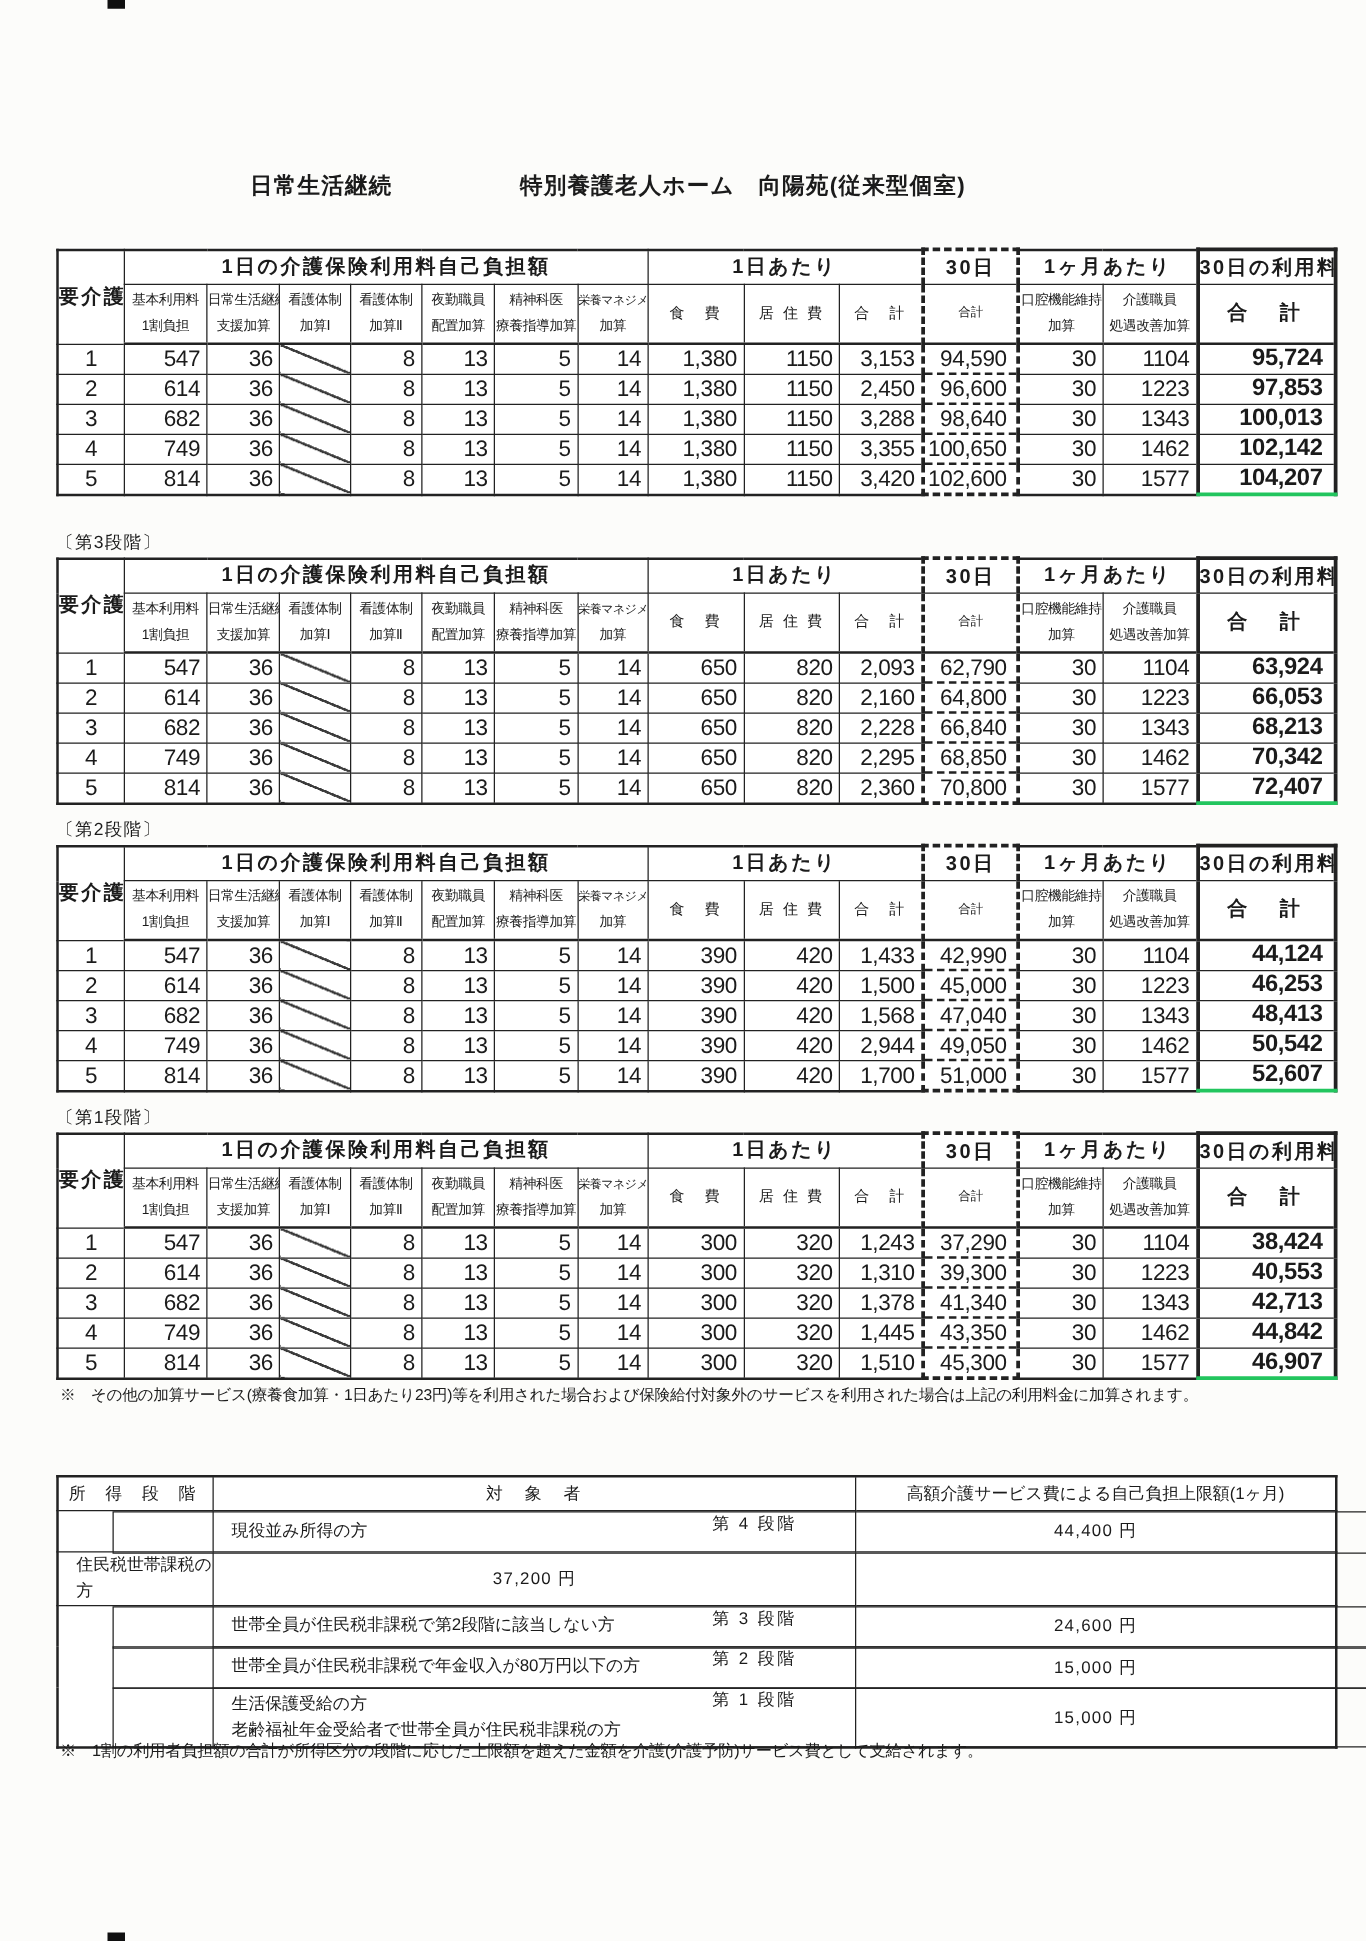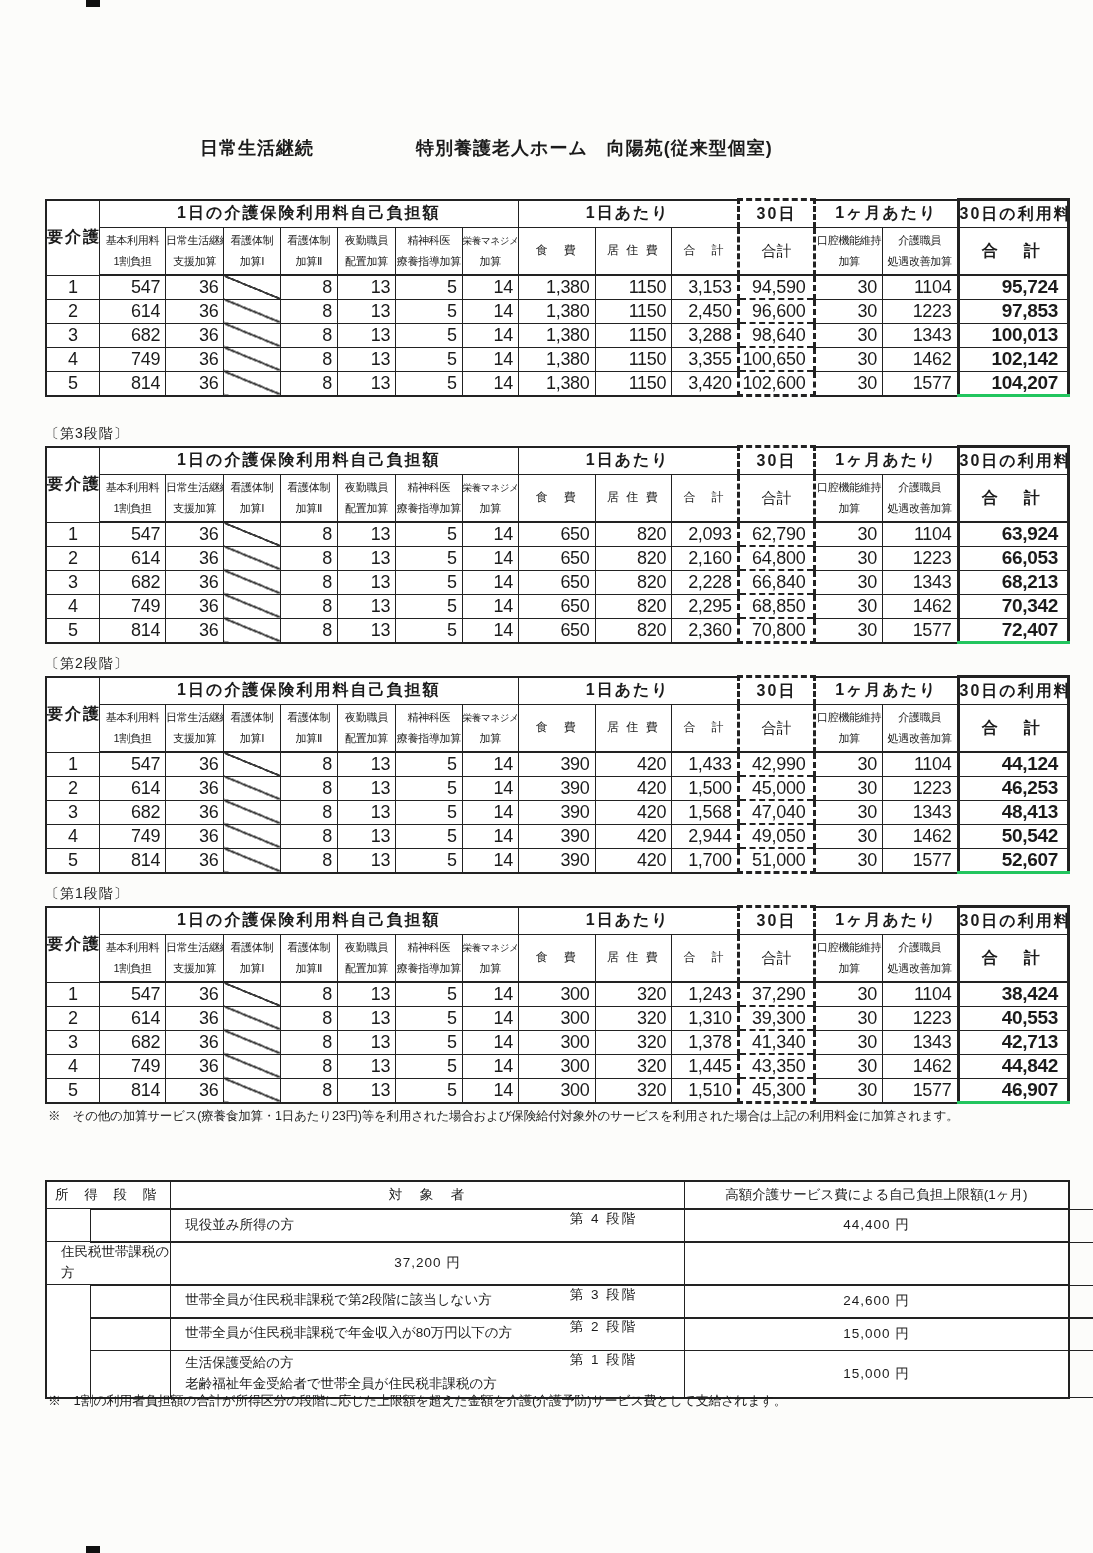--- a/index.html
+++ b/index.html
@@ -18,21 +18,21 @@
   table{border-collapse:collapse;table-layout:fixed;background:#ffffff;}
   .fee{width:1025px;border:2px solid #222;margin-top:2px;}
   .fee th,.fee td{border:1px solid #222;padding:0;overflow:hidden;white-space:nowrap;}
   .fee tr.h1 th{height:26px;font-size:16px;font-weight:bold;letter-spacing:2px;}
   .fee th.carelv{font-size:12px;font-weight:normal;letter-spacing:0;}
   .fee th.g-selfpay{font-size:17px;letter-spacing:3px;}
   .fee th.g-total{font-size:12.5px;letter-spacing:0;}
   .fee tr.h2 th{height:46px;font-size:11px;font-weight:normal;line-height:1.95;letter-spacing:-0.3px;}
   .fee tr.h2 th.small span:first-child{font-size:9.5px;}
   .fee tr.h2 th.money{font-size:12px;letter-spacing:2px;}
-  .fee tr.h2 th.money30{font-size:15px;letter-spacing:0;}
+  .fee tr.h2 th.money30{font-size:10px;letter-spacing:0;}
   .fee tr.h2 th.gtotal{font-size:16px;letter-spacing:5px;font-weight:bold;}
   .fee tr.h2 th{border-bottom:2px solid #222;}
   .fee td{height:22px;font-size:18px;text-align:right;padding-right:5px;letter-spacing:-0.3px;}
   .fee td.lv{text-align:center;padding-right:0;}
   .fee td.gval{font-weight:bold;font-size:19px;padding-right:9px;}
   .fee td.slash{background:linear-gradient(to right top,transparent calc(50% - 1px),#3a3a3a calc(50% - 1px),#3a3a3a calc(50% + 1px),transparent calc(50% + 1px));}
   .fee .d30{border-left:3px dashed #222;border-right:3px dashed #222;}
   .fee tr.h1 th.d30{border-top:3px dashed #222;}
   .fee tr.data td.d30{border-top:2px dashed #222;padding-right:8px;}
   .fee tr.last td.d30{border-bottom:3px dashed #222;}

